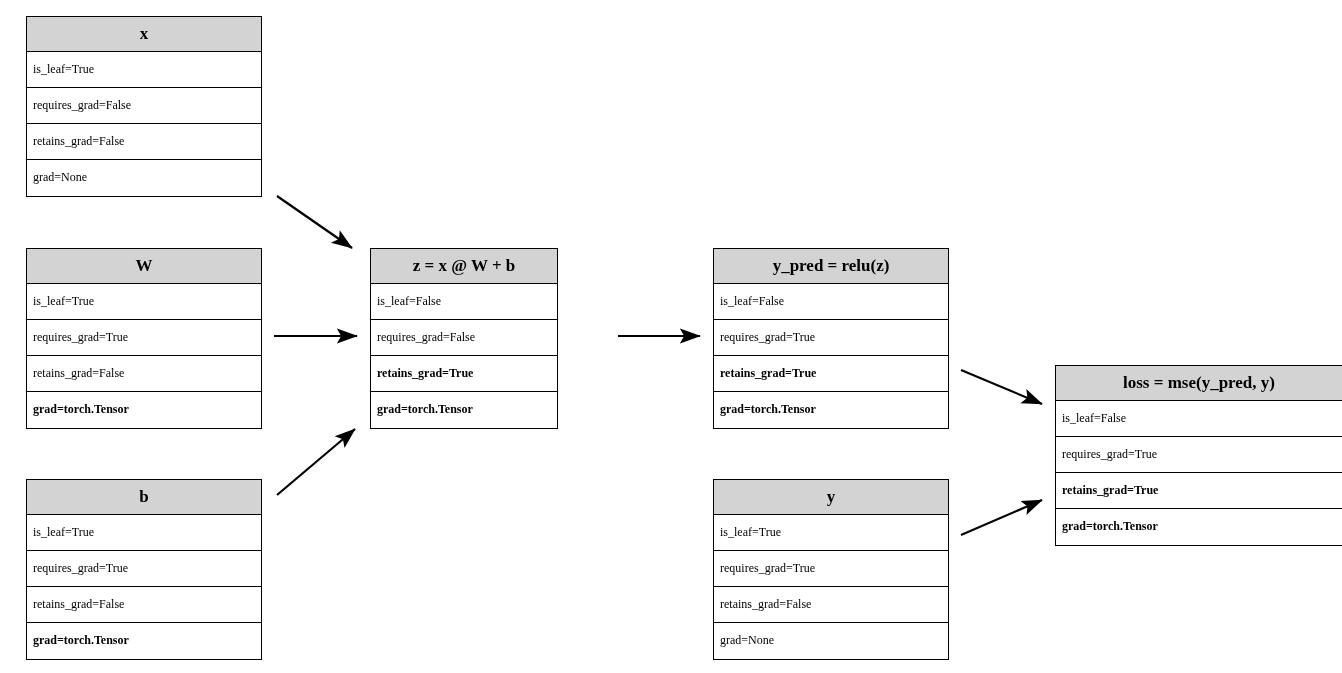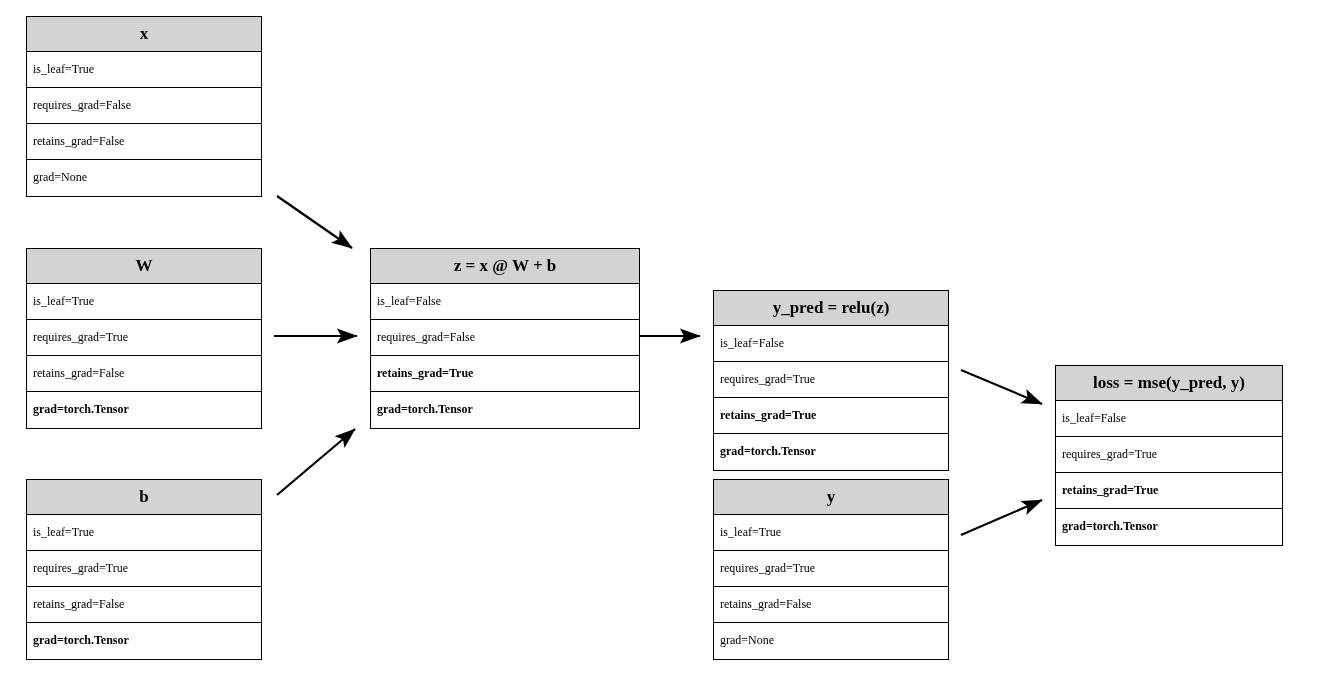--- a/index.html
+++ b/index.html
@@ -98,42 +98,42 @@
         <div class="node-row">retains_grad=False</div>
         <div class="node-row bold">grad=torch.Tensor</div>
       </div>
       <div class="node" style="left: 26px; top: 479px; width: 236px;">
         <div class="node-title">b</div>
         <div class="node-row">is_leaf=True</div>
         <div class="node-row">requires_grad=True</div>
         <div class="node-row">retains_grad=False</div>
         <div class="node-row bold">grad=torch.Tensor</div>
       </div>
-      <div class="node" style="left: 370px; top: 248px; width: 270px;">
+      <div class="node" style="left: 370px; top: 248px; width: 188px;">
         <div class="node-title">z = x @ W + b</div>
         <div class="node-row">is_leaf=False</div>
         <div class="node-row">requires_grad=False</div>
         <div class="node-row bold">retains_grad=True</div>
         <div class="node-row bold">grad=torch.Tensor</div>
       </div>
-      <div class="node" style="left: 713px; top: 248px; width: 236px; margin-top: 42px;">
+      <div class="node" style="left: 713px; top: 248px; width: 236px;">
         <div class="node-title">y_pred = relu(z)</div>
         <div class="node-row">is_leaf=False</div>
         <div class="node-row">requires_grad=True</div>
         <div class="node-row bold">retains_grad=True</div>
         <div class="node-row bold">grad=torch.Tensor</div>
       </div>
       <div class="node" style="left: 713px; top: 479px; width: 236px;">
         <div class="node-title">y</div>
         <div class="node-row">is_leaf=True</div>
         <div class="node-row">requires_grad=True</div>
         <div class="node-row">retains_grad=False</div>
         <div class="node-row">grad=None</div>
       </div>
-      <div class="node" style="left: 1055px; top: 365px; width: 228px;">
+      <div class="node" style="left: 1055px; top: 365px; width: 288px;">
         <div class="node-title">loss = mse(y_pred, y)</div>
         <div class="node-row">is_leaf=False</div>
         <div class="node-row">requires_grad=True</div>
         <div class="node-row bold">retains_grad=True</div>
         <div class="node-row bold">grad=torch.Tensor</div>
       </div>
     </div>
 
 </div>
 

